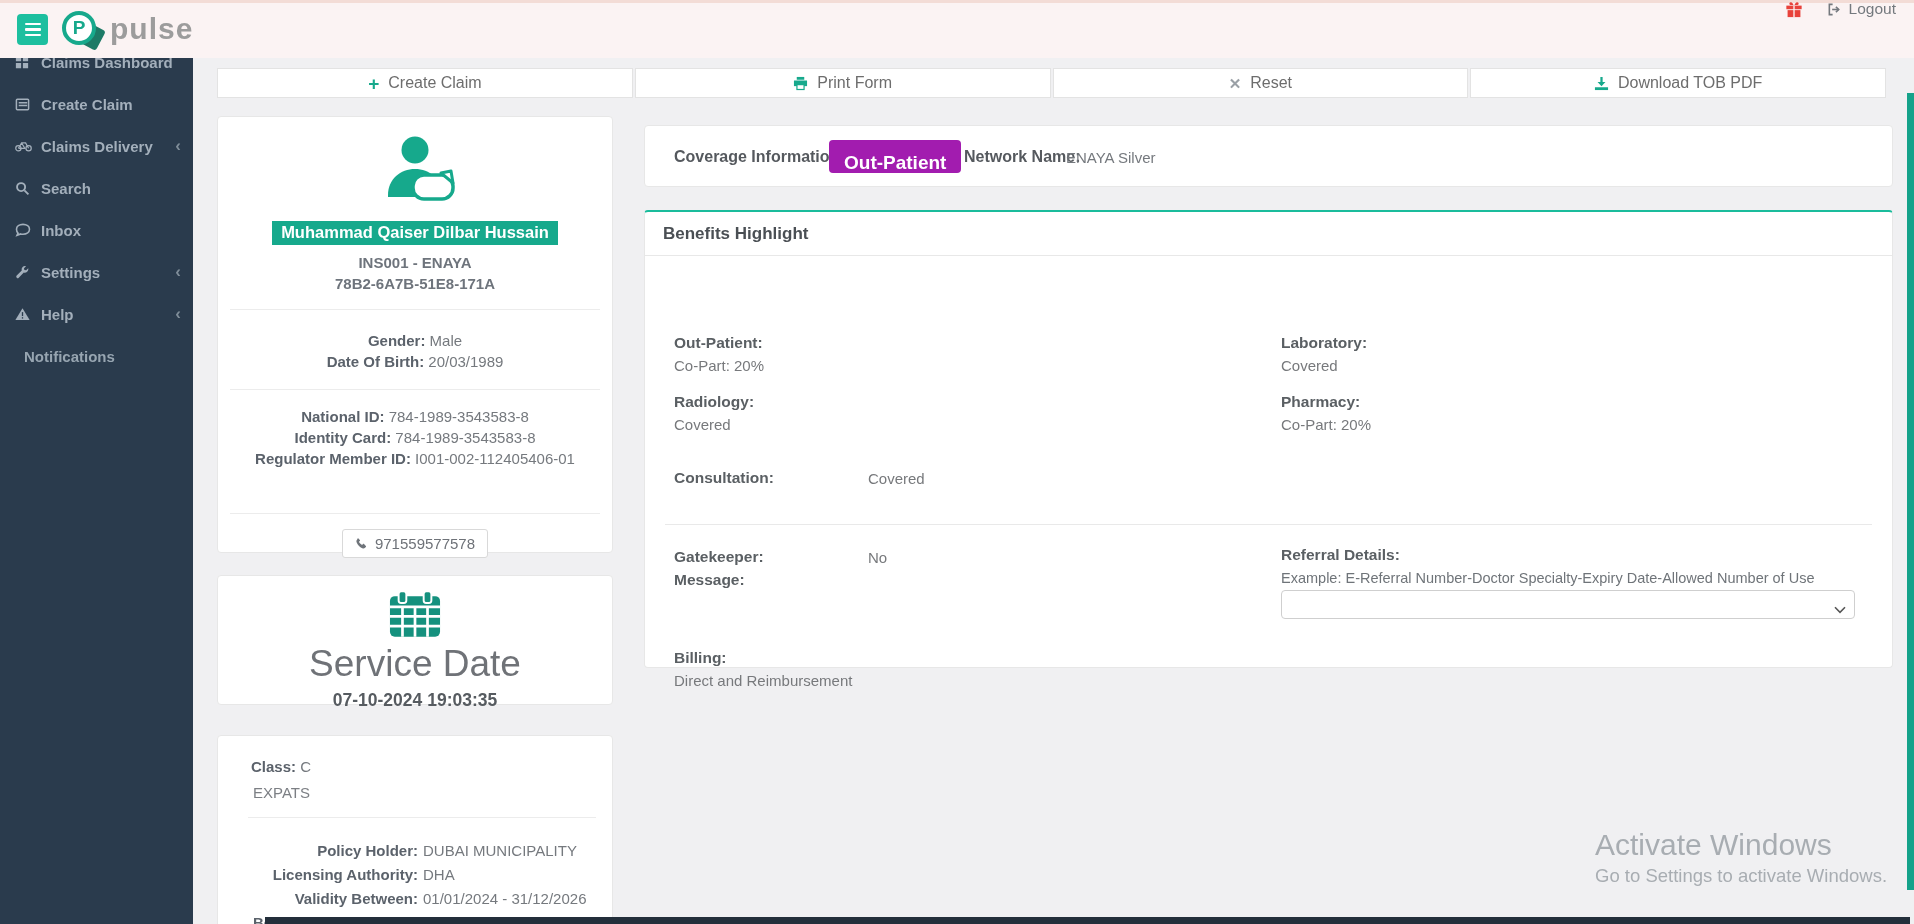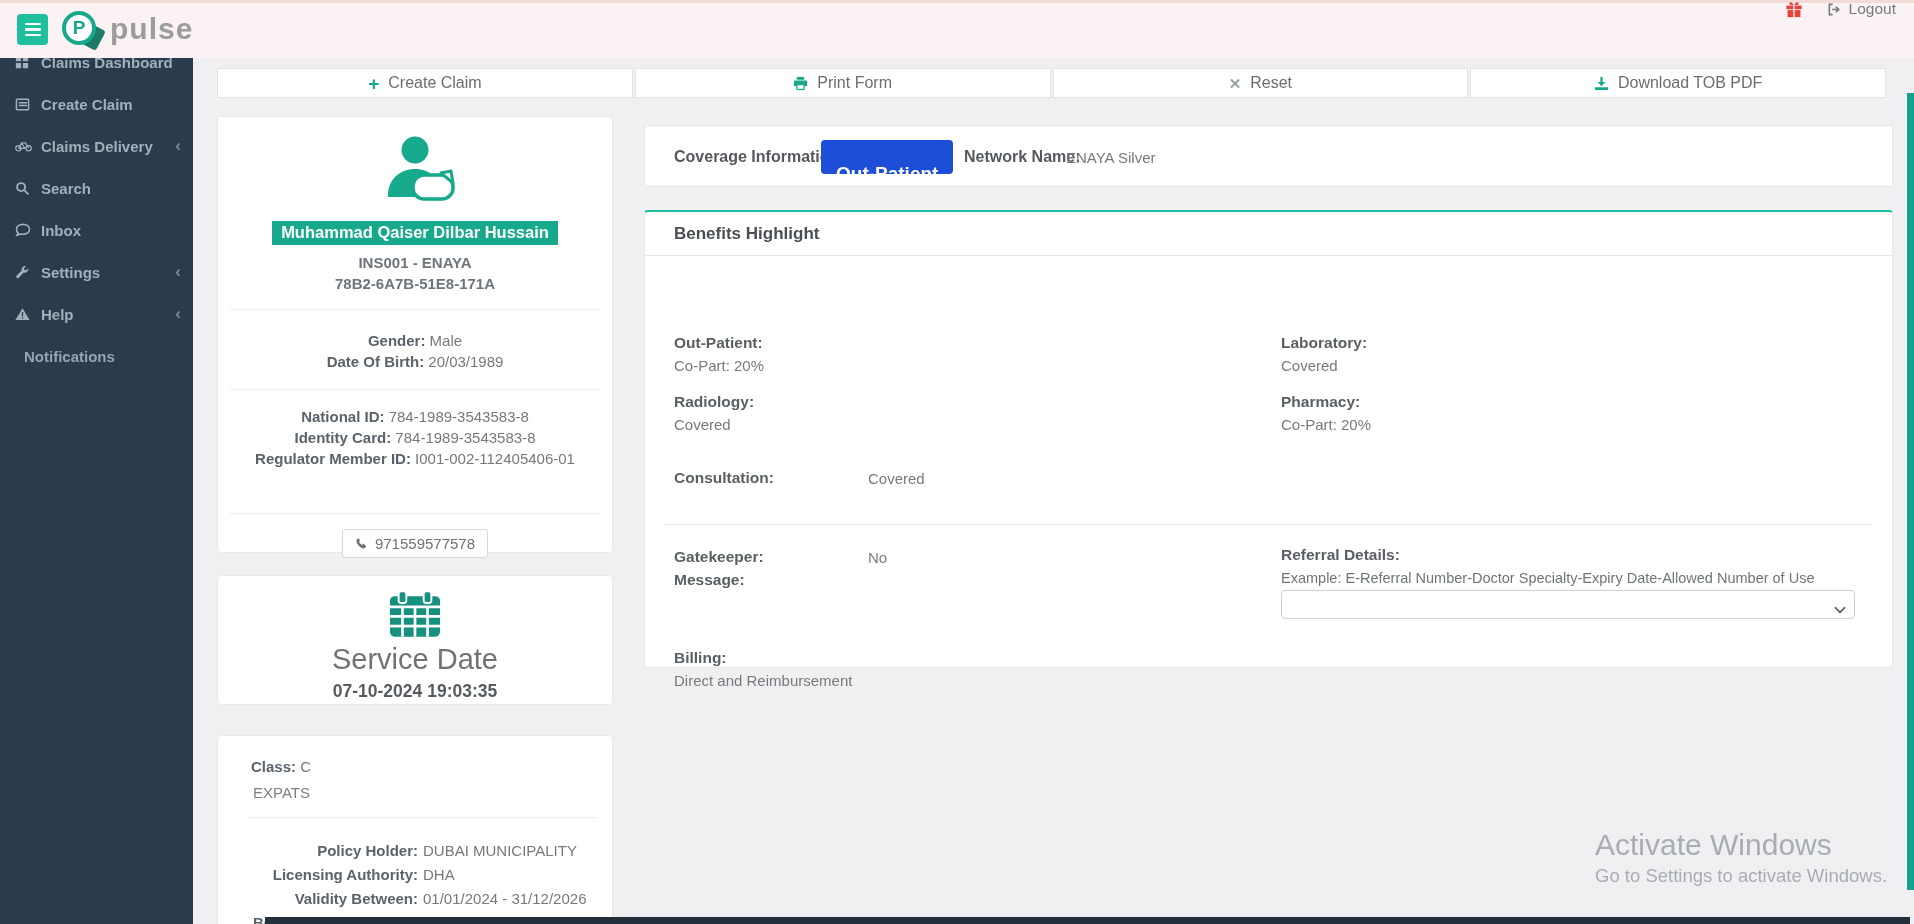--- a/index.html
+++ b/index.html
@@ -46,42 +46,42 @@
   .name-badge { display:inline-block; margin-top:10px; background:#16a98c; color:#fff; font-weight:bold; font-size:16.5px; padding:2px 9px 3px; }
   .pid-line { margin-top:9px; font-size:15px; font-weight:600; color:#6e747c; }
   .pid-line2 { margin-top:4px; font-size:15px; font-weight:600; color:#6e747c; }
   .divider { height:1px; background:#ececec; margin:0 12px; }
   .kv { font-size:15px; color:#75797e; }
   .kv b { color:#5b626b; }
   .phone-btn { display:inline-flex; align-items:center; gap:7px; margin-top:15px; border:1px solid #d9d9d9; border-radius:3px;
     padding:5px 12px; font-size:15px; color:#6e7278; cursor:pointer; background:#fff; }
   
   .cardB { left:24px; top:517px; width:396px; height:130px; text-align:center; }
-  .svc-title { margin-top:4px; font-size:29px; color:#6f7277; }
+  .svc-title { margin-top:4px; font-size:37px; color:#6f7277; }
   .svc-date { margin-top:5px; font-size:17.5px; font-weight:bold; color:#565b60; }
   
   .cardC { left:24px; top:677px; width:396px; height:250px; padding-top:22px; }
   .class-line { padding-left:33px; font-size:15px; color:#75797e; }
   .class-line b { color:#5b626b; }
   .expats { padding-left:35px; margin-top:9px; font-size:15px; color:#7c7f84; }
   .cardC .divider { margin:16px 16px 0 30px; }
   .policy-rows { margin-top:24px; }
   .prow { display:flex; margin-bottom:7px; font-size:15px; }
   .prow .pl { width:200px; text-align:right; font-weight:bold; color:#5b626b; }
   .prow .pv { margin-left:5px; color:#75797e; }
   
   .cardD { left:451px; top:67px; width:1249px; height:62px; }
   .cov-label { position:absolute; left:29px; top:22px; font-size:16px; font-weight:bold; color:#55595e; }
-  .cov-badge { position:absolute; left:176px; top:14px; height:33px; line-height:33px; padding:17px 15px; background:#1d4ed8; color:#fff;
+  .cov-badge { position:absolute; left:184px; top:14px; height:33px; line-height:33px; padding:6px 15px; background:#a21caf; color:#fff;
     font-weight:bold; font-size:19px; border-radius:4px; }
   .net-label { position:absolute; left:319px; top:22px; font-size:16px; font-weight:bold; color:#55595e; }
   .net-value { position:absolute; left:421px; top:23px; font-size:15px; color:#75797e; }
   
   .cardE { left:451px; top:152px; width:1249px; height:458px; border-top:2px solid #1abc9c; }
-  .bh-header { height:44px; border-bottom:1px solid #e8e8e8; display:flex; align-items:center; padding-left:29px;
+  .bh-header { height:44px; border-bottom:1px solid #e8e8e8; display:flex; align-items:center; padding-left:18px;
     font-size:17px; font-weight:bold; color:#4a4f54; }
   .bh-body { position:relative; height:411px; }
   .blabel { position:absolute; font-size:15.5px; font-weight:bold; color:#5a5f63; }
   .bvalue { position:absolute; font-size:15px; color:#77797c; }
   .bhint  { position:absolute; font-size:14.5px; color:#6f7479; }
   .bh-div { position:absolute; left:20px; right:20px; top:223px; height:1px; background:#e9e9e9; }
   .ref-select-wrap { position:absolute; left:636px; top:287px; width:574px; height:29px; }
   .ref-select { width:100%; height:100%; border:1px solid #cfcfcf; border-radius:4px; background:#fff;
     appearance:none; -webkit-appearance:none; padding:0 30px 0 8px; font-size:14px; color:#555; }
   .ref-chev { position:absolute; right:9px; top:10px; pointer-events:none; }

